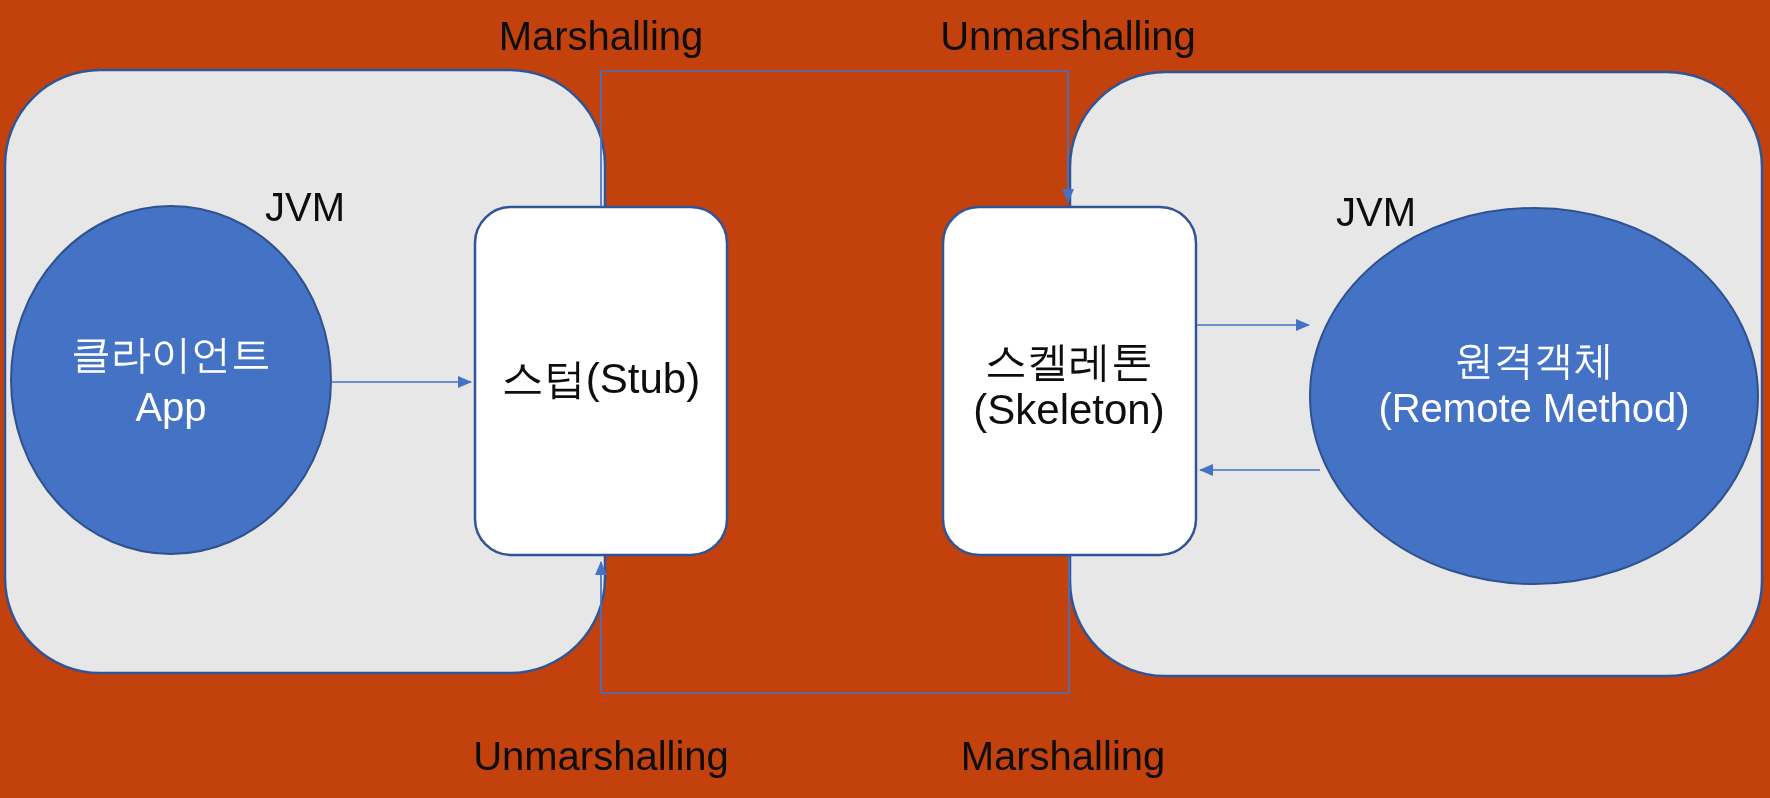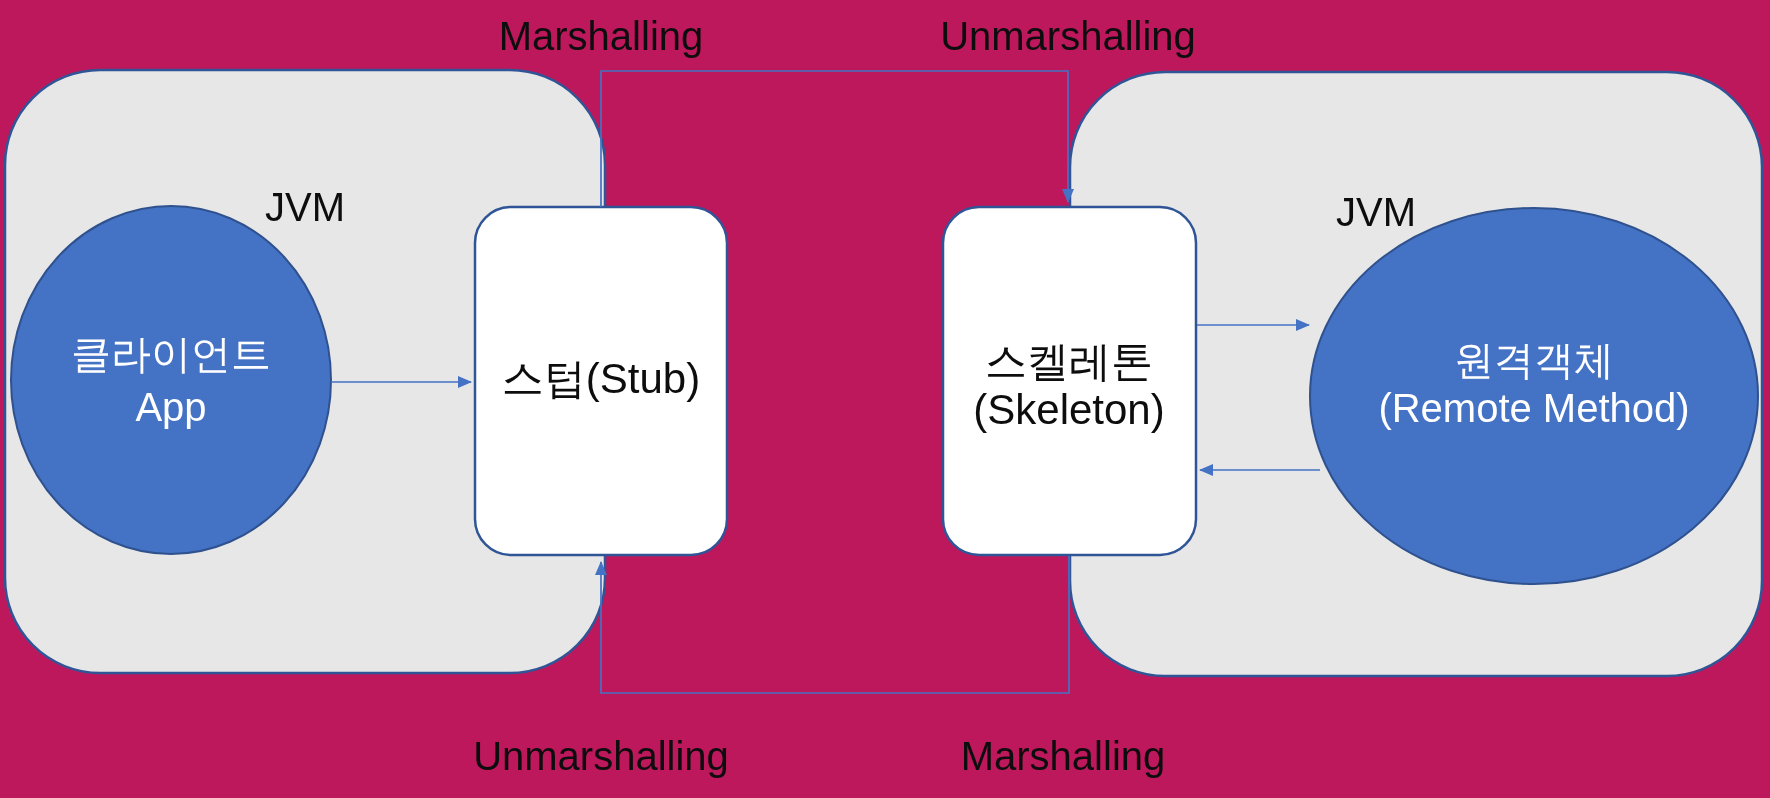--- a/index.html
+++ b/index.html
@@ -1,20 +1,20 @@
 <!DOCTYPE html>
 <html><head>
 <meta charset="utf-8">
 <style>
   html, body { margin: 0; padding: 0; background: #ffffff; }
   .canvas {
     position: relative;
     width: 1770px;
     height: 798px;
-    background: #be185d;
+    background: #c2410c;
     font-family: "Liberation Sans", sans-serif;
     overflow: hidden;
   }
   svg.diagram { display: block; width: 1770px; height: 798px; }
 
   .container-shape { fill: #E8E7E7; stroke: #2F5597; stroke-width: 2.5; }
   .node-blue      { fill: #4472C4; stroke: #2F528F; stroke-width: 2; }
   .node-white     { fill: #FFFFFF; stroke: #2F5597; stroke-width: 2.5; }
   .connector      { fill: none; stroke: #4472C4; stroke-width: 1.7; }
 

